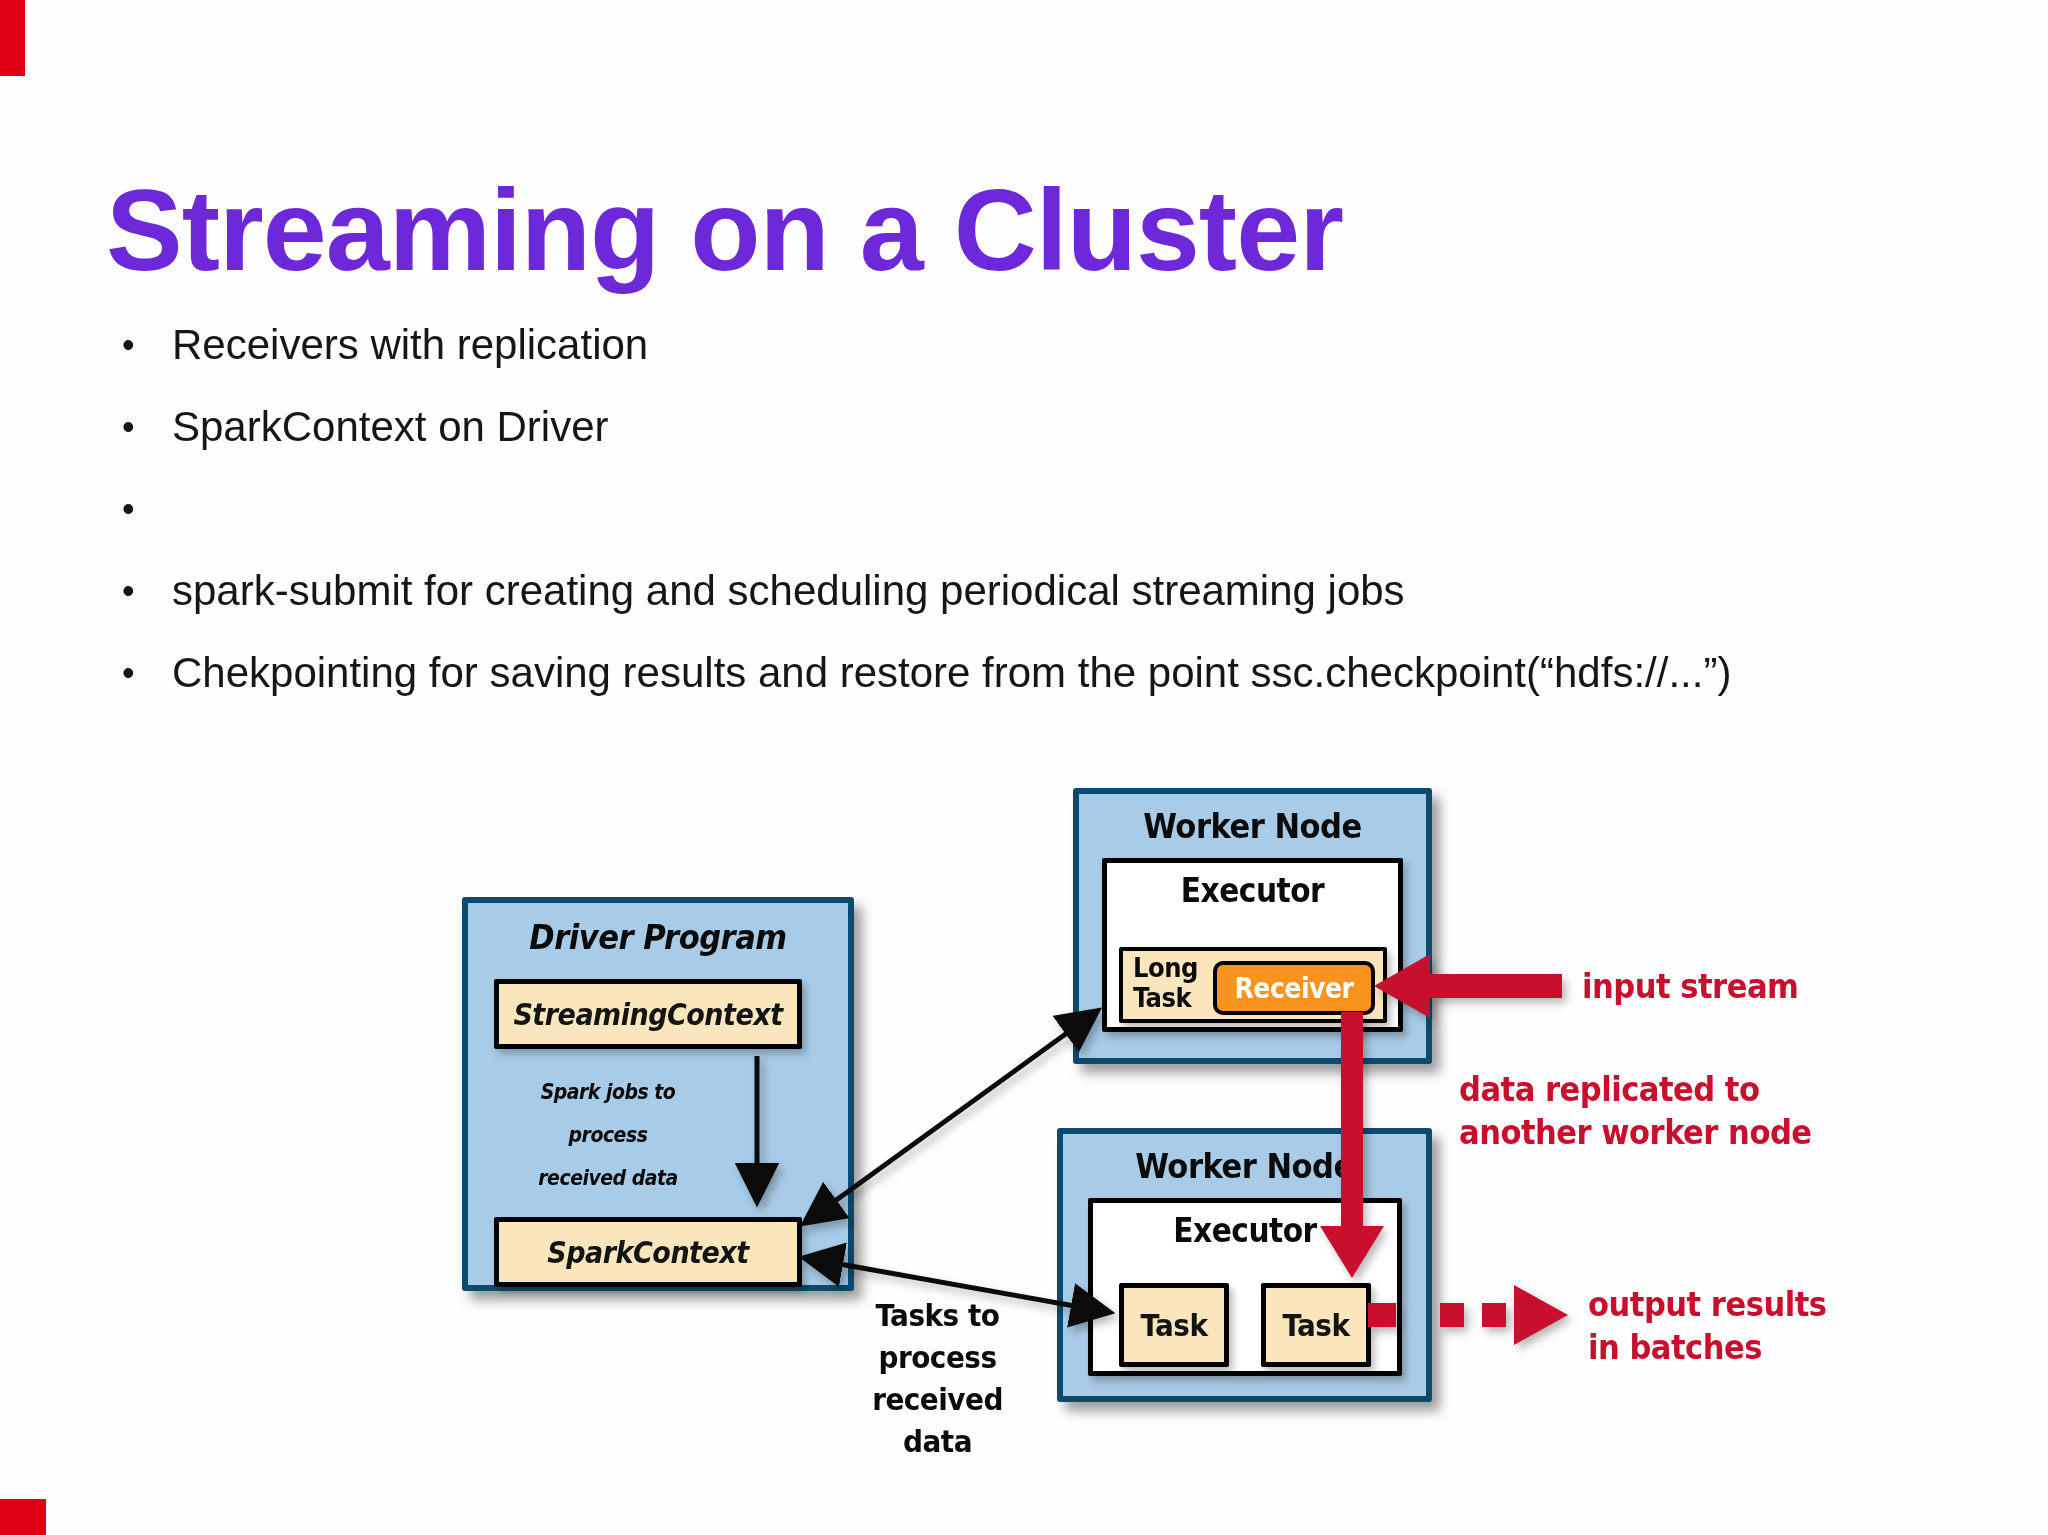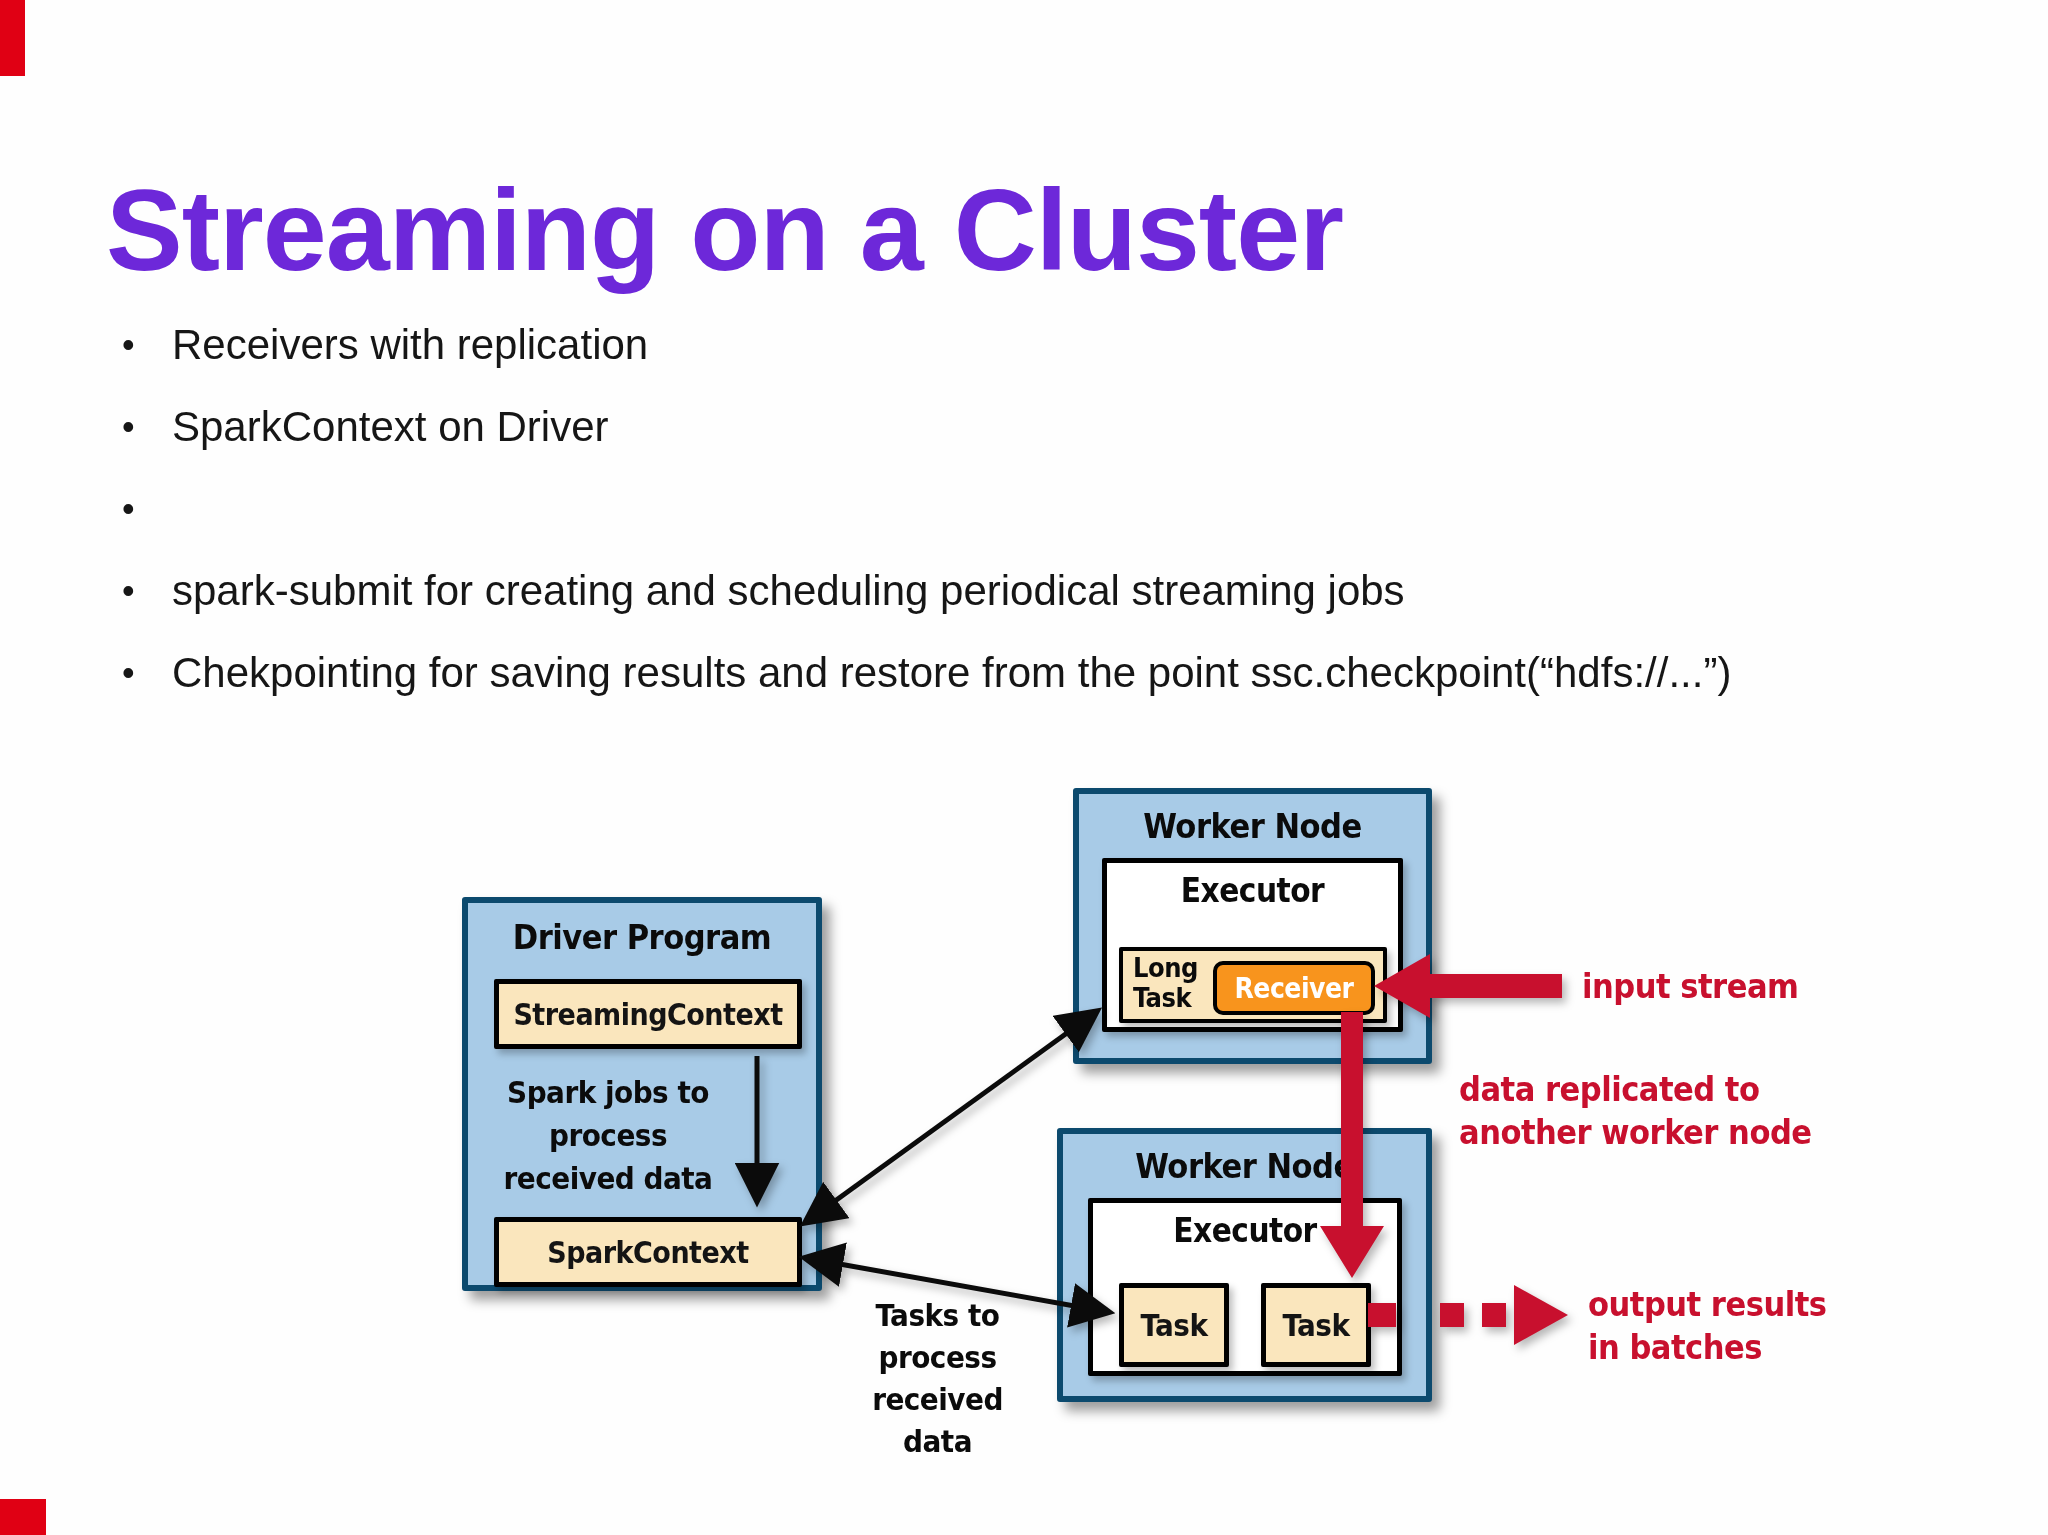--- a/index.html
+++ b/index.html
@@ -32,21 +32,21 @@
   .subbox{
     position:absolute;border:5px solid #000;border-radius:2px;box-sizing:border-box;
     display:flex;align-items:center;justify-content:center;white-space:nowrap;
     box-shadow:4px 5px 7px rgba(0,0,0,0.25);
   }
   .cream{background:#fae6bd;}
   .white{background:#ffffff;}
 
   
   .jobs-note{position:absolute;left:10px;top:168px;width:260px;text-align:center;
-    font-size:31px;line-height:43px;color:#0b0b0b;}
+    font-size:21px;line-height:43px;color:#0b0b0b;}
 
   
   .longtask-label{position:absolute;left:10px;top:2px;font-size:27px;line-height:30px;color:#0b0b0b;}
   .receiver{position:absolute;left:90px;top:10px;width:162px;height:54px;background:#f8941d;
     border:4px solid #000;display:flex;align-items:center;justify-content:center;
     color:#ffffff;font-size:28px;box-sizing:border-box;border-radius:10px;}
 
   
   .red-label{position:absolute;color:#c8102e;font-size:34px;line-height:43px;white-space:nowrap;}
   .tasks-note{position:absolute;left:845px;top:1294px;width:185px;text-align:center;
@@ -80,21 +80,21 @@
     <li class="bullet-row">
       <span class="bullet-dot">•</span>
       <span>spark-submit for creating and scheduling periodical streaming jobs</span>
     </li>
     <li class="bullet-row">
       <span class="bullet-dot">•</span>
       <span>Chekpointing for saving results and restore from the point ssc.checkpoint(“hdfs://...”)</span>
     </li>
   </ul>
 
-  <div class="node dtext" style="left:462px;top:897px;width:360px;height:394px;">
+  <div class="node dtext" style="left:462px;top:897px;width:392px;height:394px;font-style:italic;">
     <div class="node-title" style="margin-top:14px;">Driver Program</div>
     <div class="subbox cream" style="left:26px;top:76px;width:308px;height:70px;font-size:30px;">
       <span>StreamingContext</span>
     </div>
     <div class="jobs-note">
       <div>Spark jobs to</div>
       <div>process</div>
       <div>received data</div>
     </div>
     <div class="subbox cream" style="left:26px;top:314px;width:308px;height:70px;font-size:30px;">

